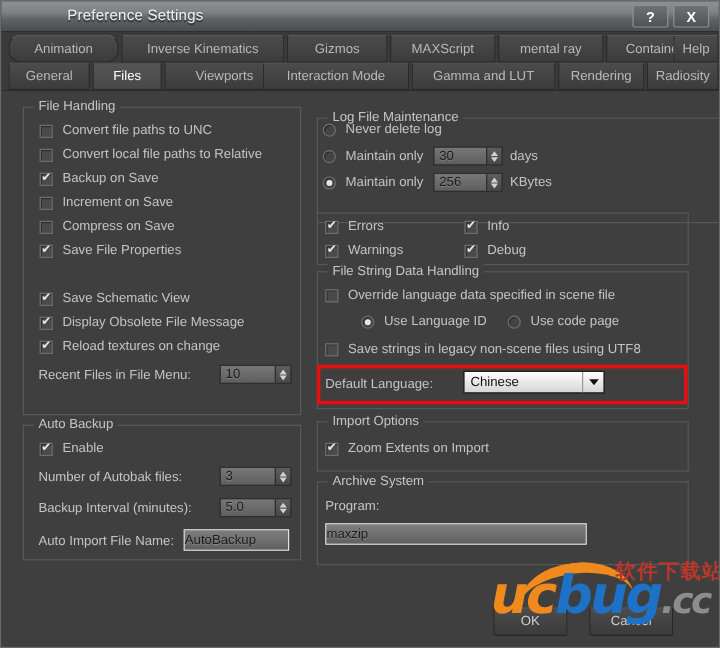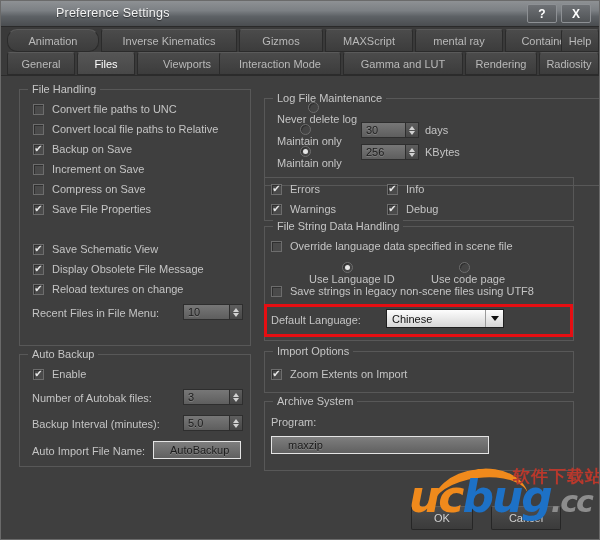--- a/index.html
+++ b/index.html
@@ -104,21 +104,21 @@
   }
   .cb .box.on::after{
     content:"✔";
     color:#e8e8e8;font-size:10px;line-height:1;
     margin-top:-1px;
   }
   .cb .lbl{margin-left:8px;color:#c4c4c4;font-size:11px;}
 
   
   .rd{
-    position:absolute;display:flex;align-items:center;cursor:pointer;white-space:nowrap;flex-direction:column;
+    position:absolute;display:flex;align-items:center;cursor:pointer;white-space:nowrap;
   }
   .rd .dot{
     width:11px;height:11px;border-radius:50%;
     background:#444;border:1px solid #6d6d6d;
     box-shadow:inset 1px 1px 0 #2d2d2d;
     box-sizing:border-box;
     display:flex;align-items:center;justify-content:center;
     flex:0 0 auto;
   }
   .rd .dot.on::after{
@@ -164,21 +164,21 @@
   .spin .arrows i.dn{border-top:4px solid #d2d2d2;}
 
   
   .txt{
     position:absolute;height:18px;
     background:linear-gradient(to bottom,#7e7e7e,#606060);
     border:1px solid #e4e4e4;
     box-sizing:border-box;
     color:#1b1b1b;font-size:11px;
     display:flex;align-items:center;
-    padding-left:16px;
+    padding-left:0;
     cursor:text;
     text-shadow:0 1px 0 rgba(255,255,255,.2);
   }
 
   
   .combo{
     position:absolute;height:19px;
     background:linear-gradient(to bottom,#fdfdfd,#d6d6d6);
     border:1px solid #1f1f1f;
     box-sizing:border-box;

